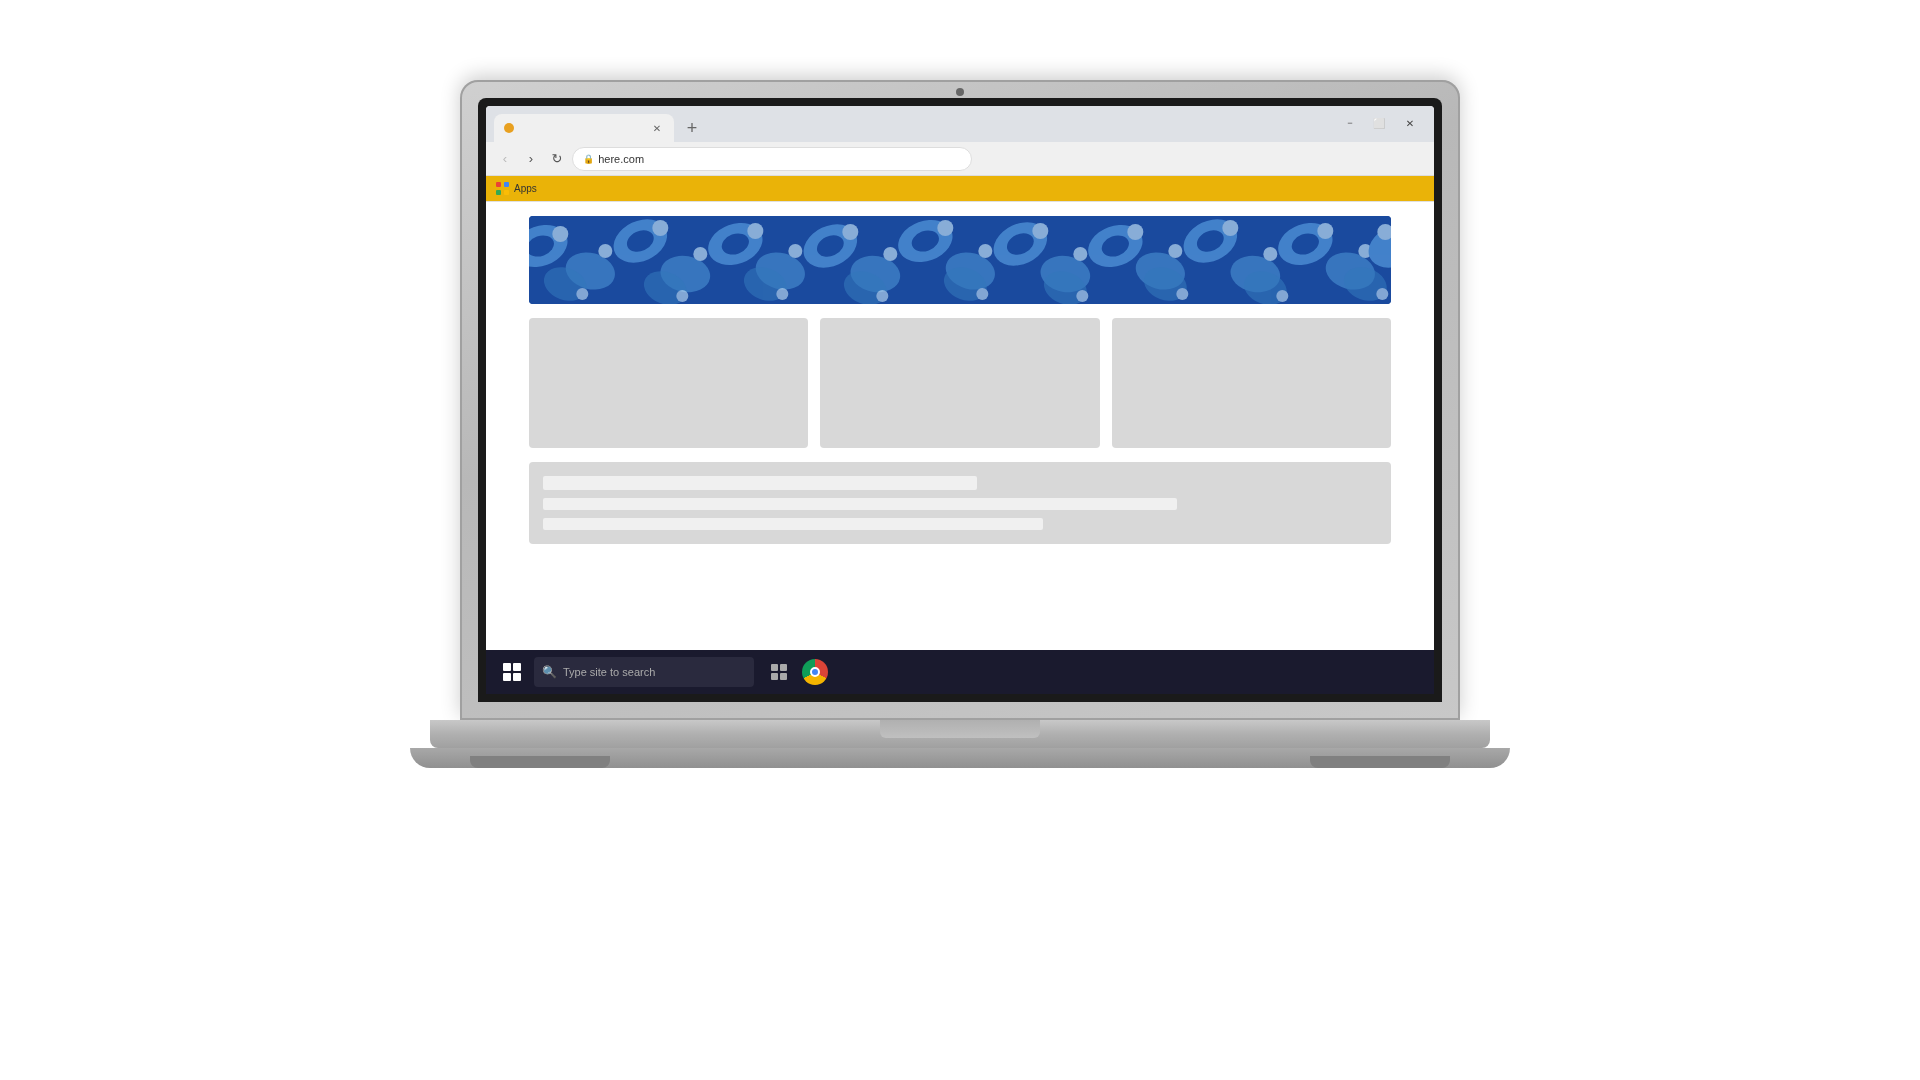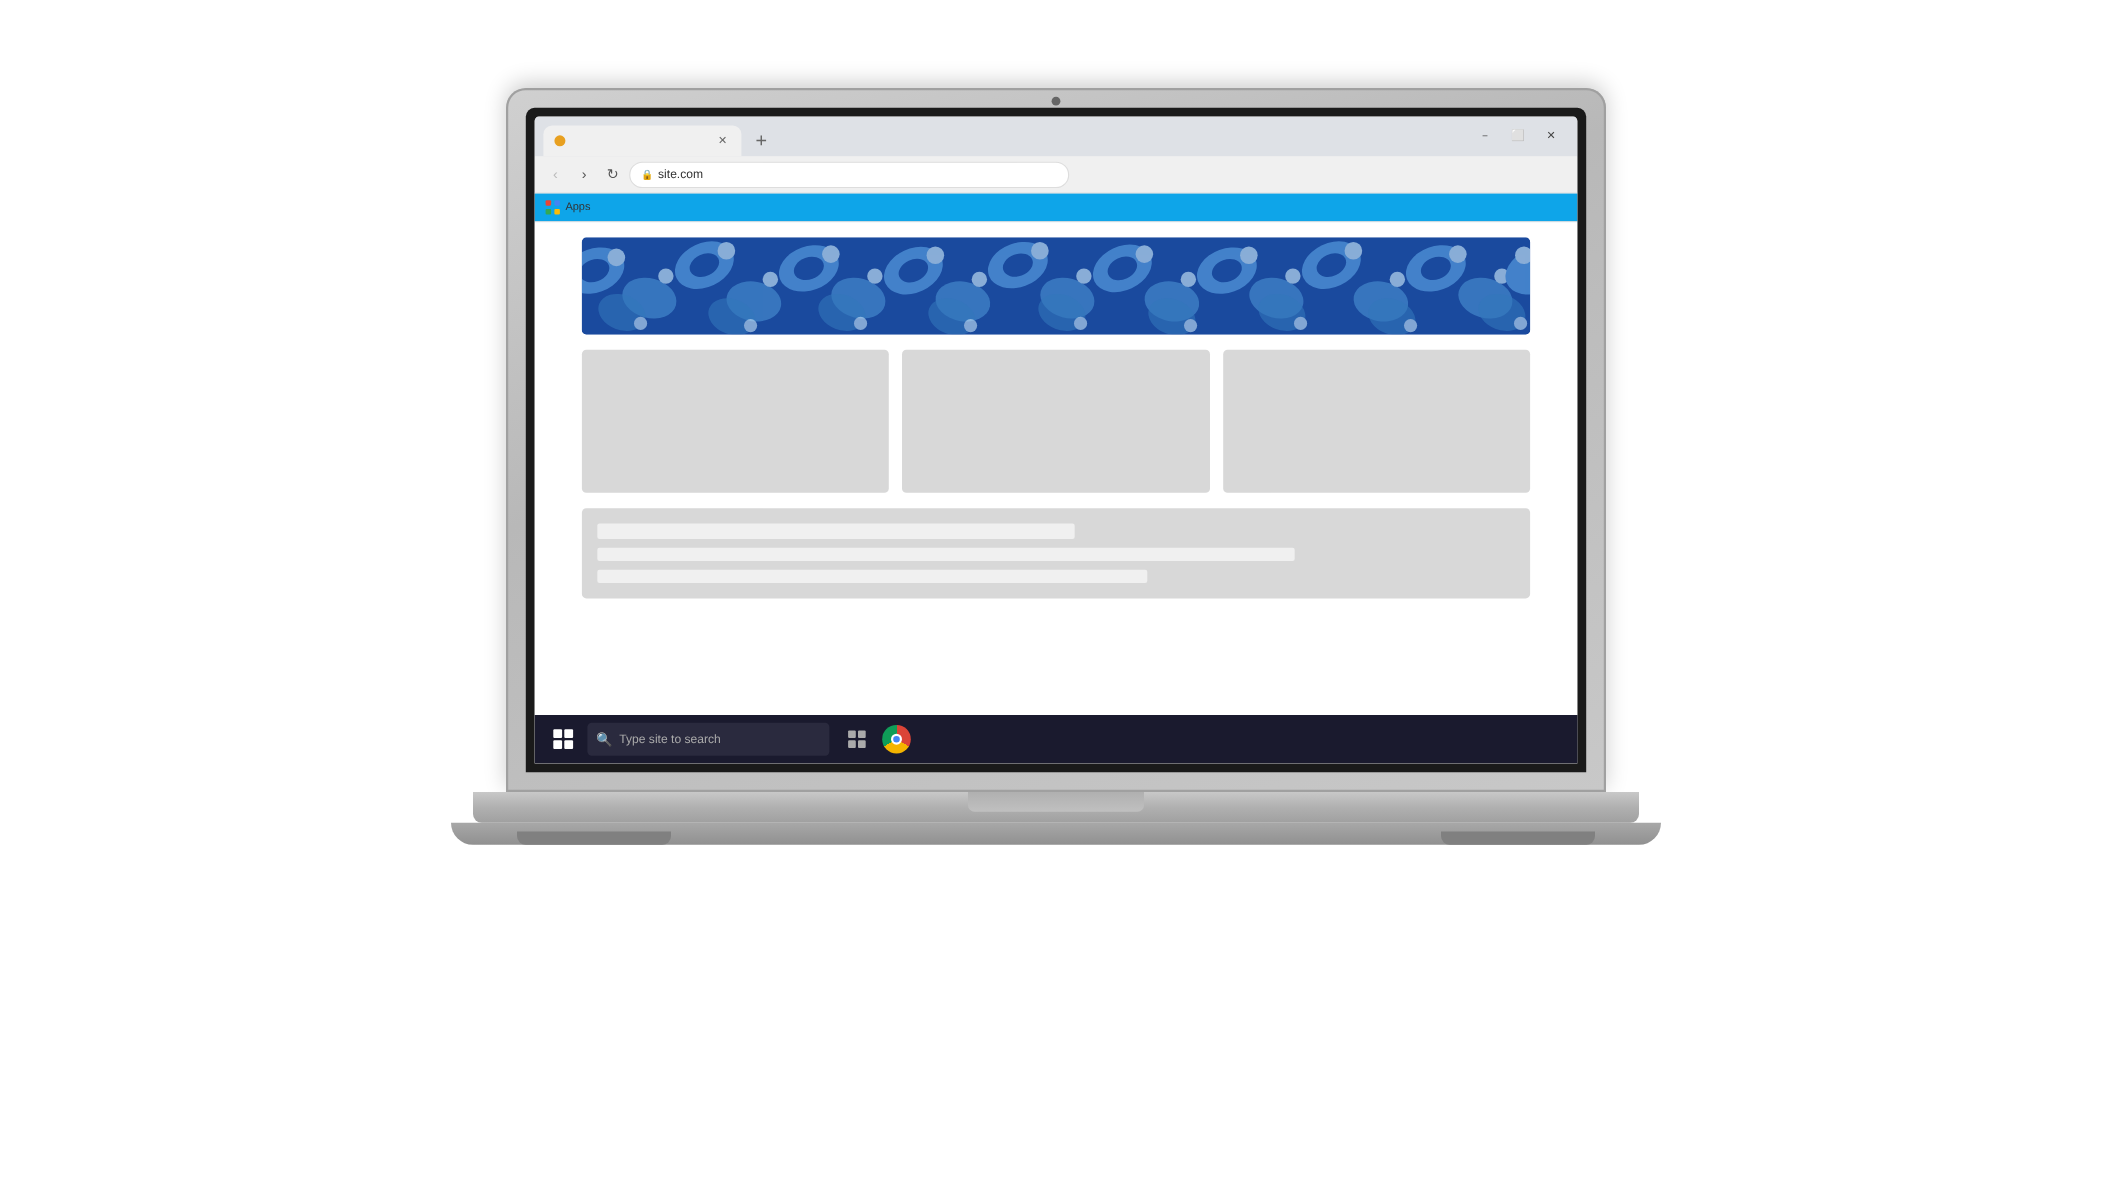--- a/index.html
+++ b/index.html
@@ -178,21 +178,21 @@
       gap: 4px;
       max-width: 400px;
     }
 
     .lock-icon {
       color: #888;
       font-size: 9px;
     }
 
     .bookmark-row {
-      background: #0ea5e9;
+      background: #eab308;
       height: 26px;
       display: flex;
       align-items: center;
       padding: 0 10px;
       gap: 6px;
       border-bottom: 1px solid #e0e0e0;
     }
 
     .bookmark-apps {
       display: flex;
@@ -437,21 +437,21 @@
             <div class="win-btn">✕</div>
           </div>
         </div>
 
         <div class="address-bar-row">
           <div class="nav-btn disabled">‹</div>
           <div class="nav-btn">›</div>
           <div class="nav-btn">↻</div>
           <div class="address-bar">
             <span class="lock-icon">🔒</span>
-            <span>site.com</span>
+            <span>here.com</span>
           </div>
         </div>
 
         <div class="bookmark-row">
           <div class="bookmark-apps">
             <div class="grid-icon">
               <span style="background:#ea4335;"></span>
               <span style="background:#4285f4;"></span>
               <span style="background:#34a853;"></span>
               <span style="background:#fbbc05;"></span>

